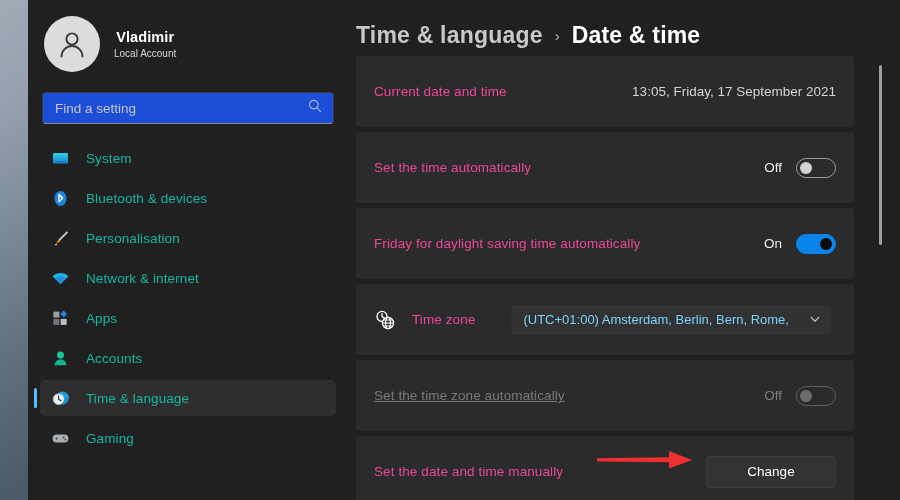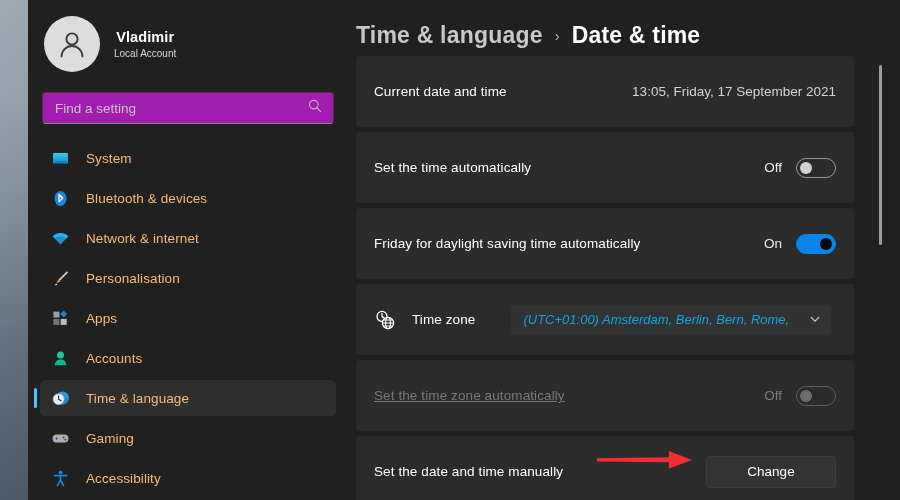--- a/index.html
+++ b/index.html
@@ -33,60 +33,60 @@
   .profile{ display:flex; align-items:center; gap:14px; padding:12px 4px 0 4px; height:76px;text-align:center;}
   .avatar{
     width:56px; height:56px; border-radius:50%; background:#dcdcdc;
     display:flex; align-items:center; justify-content:center; flex:0 0 56px;
   }
   .avatar svg{ display:block; }
   .pname{ font-size:14.5px; font-weight:bold; color:#ffffff; line-height:1.25; letter-spacing:.1px;}
   .psub{ font-size:10px; color:#d6d6d6; line-height:1.3; margin-top:1px;}
 
   .searchbox{
-    margin:16px 2px 0 2px; height:32px; background:#a21caf;
+    margin:16px 2px 0 2px; height:32px; background:#1d4ed8;
     border:1px solid #3b3b3b; border-bottom:1px solid #888888;
     border-radius:4px; display:flex; align-items:center;
     padding:0 10px 0 12px; gap:8px;
   }
   .searchbox input{
     flex:1; background:transparent; border:0; outline:none;
     color:#cfcfcf; font-size:13.5px; font-family:"Liberation Sans",sans-serif;
   }
   .searchbox input::placeholder{ color:#c6c6c6; opacity:1; }
   .mag{ flex:0 0 16px; opacity:.85; }
 
   .navlist{ margin-top:16px; }
   .navitem{
     position:relative; display:flex; align-items:center; gap:16px;
     height:36px; border-radius:5px; padding:0 10px; margin-bottom:4px;
   }
   .navitem .ico{ width:20px; height:20px; flex:0 0 20px; display:flex; align-items:center; justify-content:center;}
-  .navitem .lbl{ font-size:13.5px; color:#fdba74; letter-spacing:.1px; white-space:nowrap;}
+  .navitem .lbl{ font-size:13.5px; color:#14b8a6; letter-spacing:.1px; white-space:nowrap;}
   .navitem.selected{ background:#2e2e2e; }
   .navitem.selected::before{
     content:""; position:absolute; left:-6px; top:8px; width:3px; height:20px;
     background:#4cc2ff; border-radius:2px;
   }
 
   
   .content{ flex:1; height:100%; position:relative; padding:0; overflow:hidden;}
   .breadcrumb{
     display:flex; align-items:center; gap:12px; padding:14px 0 0 8px; height:56px;
   }
   .bc-parent{ font-size:23px; color:#c8c8c8; font-weight:600; letter-spacing:.2px;}
   .bc-sep{ font-size:15px; color:#bdbdbd; }
   .bc-current{ font-size:23px; color:#ffffff; font-weight:bold; letter-spacing:.2px;}
 
   .cards{ padding:0 46px 0 8px; }
   .card{
     background:#2b2b2b; border-radius:4px; margin-bottom:5px;
     height:71px; display:flex; align-items:center; padding:0 18px;
   }
-  .card .title{ font-size:13.5px; color:#ffffff; letter-spacing:.1px;}
+  .card .title{ font-size:13.5px; color:#ec4899; letter-spacing:.1px;}
   .card.disabled .title{ color:#7a7a7a;text-decoration:underline; }
   .spacer{ flex:1; }
   .value{ font-size:13.5px; color:#d4d4d4; }
   .togglewrap{ display:flex; align-items:center; gap:14px; }
   .tstate{ font-size:13.5px; color:#ededed; }
   .tstate.dim{ color:#7e7e7e; }
 
   .toggle{ width:40px; height:20px; border-radius:10px; position:relative; }
   .toggle.off{ background:#2b2b2b; border:1px solid #9a9a9a; }
   .toggle.off .knob{
@@ -101,22 +101,22 @@
     border-radius:50%; background:#0b0b0b;
   }
 
   .tzicon{ width:22px; height:22px; margin-right:16px; flex:0 0 22px; }
   .dropdown{
     margin-left:36px; width:320px; height:30px; background:#323232;
     border-radius:4px; display:flex; align-items:center;
     padding:0 10px 0 12px; gap:8px;
   }
   .dropdown .dval{
-    flex:1; font-size:13px; color:#0ea5e9; white-space:nowrap;
-    overflow:hidden; text-overflow:clip;font-style:italic;
+    flex:1; font-size:13px; color:#7dd3fc; white-space:nowrap;
+    overflow:hidden; text-overflow:clip;
   }
   .chev{ flex:0 0 12px; opacity:.9; }
 
   .btn{
     background:#333333; border:1px solid #3d3d3d; border-radius:4px;
     height:32px; min-width:130px; color:#ffffff; font-size:13.5px;
     font-family:"Liberation Sans",sans-serif; cursor:pointer;
   }
 
   
@@ -182,36 +182,36 @@
             <ellipse cx="9.5" cy="9.5" rx="6" ry="7.6" fill="#1a84e0"></ellipse>
             <path d="M8 6.1l3.6 3.3-3.6 3.3V5.3l3.6 3.3" fill="none" stroke="#ffffff" stroke-width="1.25" stroke-linejoin="round" stroke-linecap="round"></path>
           </svg>
         </span>
         <span class="lbl">Bluetooth &amp; devices</span>
       </div>
 
       <div class="navitem">
         <span class="ico">
           <svg width="19" height="19" viewBox="0 0 19 19">
-            <path d="M1.6 7.2C4 5 6.6 4 9.5 4s5.5 1 7.9 3.2L9.5 15.2z" fill="#21b4e8"></path>
-            <path d="M4 9.6c1.7-1.5 3.5-2.3 5.5-2.3s3.8.8 5.5 2.3L9.5 15z" fill="#1e8fd8"></path>
-          </svg>
-        </span>
-        <span class="lbl">Network &amp; internet</span>
-      </div>
-
-      <div class="navitem">
-        <span class="ico">
-          <svg width="19" height="19" viewBox="0 0 19 19">
             <path d="M15.8 2.3 7.6 10.4l1.3 1.3 8.2-8.1z" fill="#c9ccd1"></path>
             <path d="M7.2 10.8 5.2 14.6l3.8-2 .5-.5-1.8-1.8z" fill="#ef8a24"></path>
             <path d="M5.2 14.6 3.4 16.3l3-.4z" fill="#e8e8e8"></path>
           </svg>
         </span>
         <span class="lbl">Personalisation</span>
+      </div>
+
+      <div class="navitem">
+        <span class="ico">
+          <svg width="19" height="19" viewBox="0 0 19 19">
+            <path d="M1.6 7.2C4 5 6.6 4 9.5 4s5.5 1 7.9 3.2L9.5 15.2z" fill="#21b4e8"></path>
+            <path d="M4 9.6c1.7-1.5 3.5-2.3 5.5-2.3s3.8.8 5.5 2.3L9.5 15z" fill="#1e8fd8"></path>
+          </svg>
+        </span>
+        <span class="lbl">Network &amp; internet</span>
       </div>
 
       <div class="navitem">
         <span class="ico">
           <svg width="19" height="19" viewBox="0 0 19 19">
             <rect x="2.4" y="2.6" width="6" height="6" fill="#9aa0a6"></rect>
             <rect x="2.4" y="9.9" width="6" height="6" fill="#6f757b"></rect>
             <rect x="9.7" y="9.9" width="6" height="6" fill="#b9bec3"></rect>
             <path d="M12.7 1.6l3.4 3.4-3.4 3.4L9.3 5z" fill="#1a84e0"></path>
           </svg>
@@ -247,29 +247,20 @@
           <svg width="19" height="19" viewBox="0 0 19 19">
             <rect x="1.6" y="5.6" width="15.8" height="8" rx="4" fill="#aab0b6"></rect>
             <circle cx="5.6" cy="9.6" r="1.05" fill="#3b4146"></circle>
             <circle cx="12.6" cy="8.5" r=".95" fill="#3b4146"></circle>
             <circle cx="14.3" cy="10.6" r=".95" fill="#3b4146"></circle>
           </svg>
         </span>
         <span class="lbl">Gaming</span>
       </div>
 
-      <div class="navitem">
-        <span class="ico">
-          <svg width="19" height="19" viewBox="0 0 19 19">
-            <circle cx="9.5" cy="3.4" r="2" fill="#1a84e0"></circle>
-            <path d="M3.4 6.6h12.2M9.5 6.6v5.2M9.5 11.2 6.4 16.6M9.5 11.2l3.1 5.4" fill="none" stroke="#1a84e0" stroke-width="1.7" stroke-linecap="round"></path>
-          </svg>
-        </span>
-        <span class="lbl">Accessibility</span>
-      </div>
 
     </div>
   </div>
 
   <div class="content">
 
     <div class="breadcrumb">
       <span class="bc-parent">Time &amp; language</span>
       <span class="bc-sep">›</span>
       <span class="bc-current">Date &amp; time</span>

